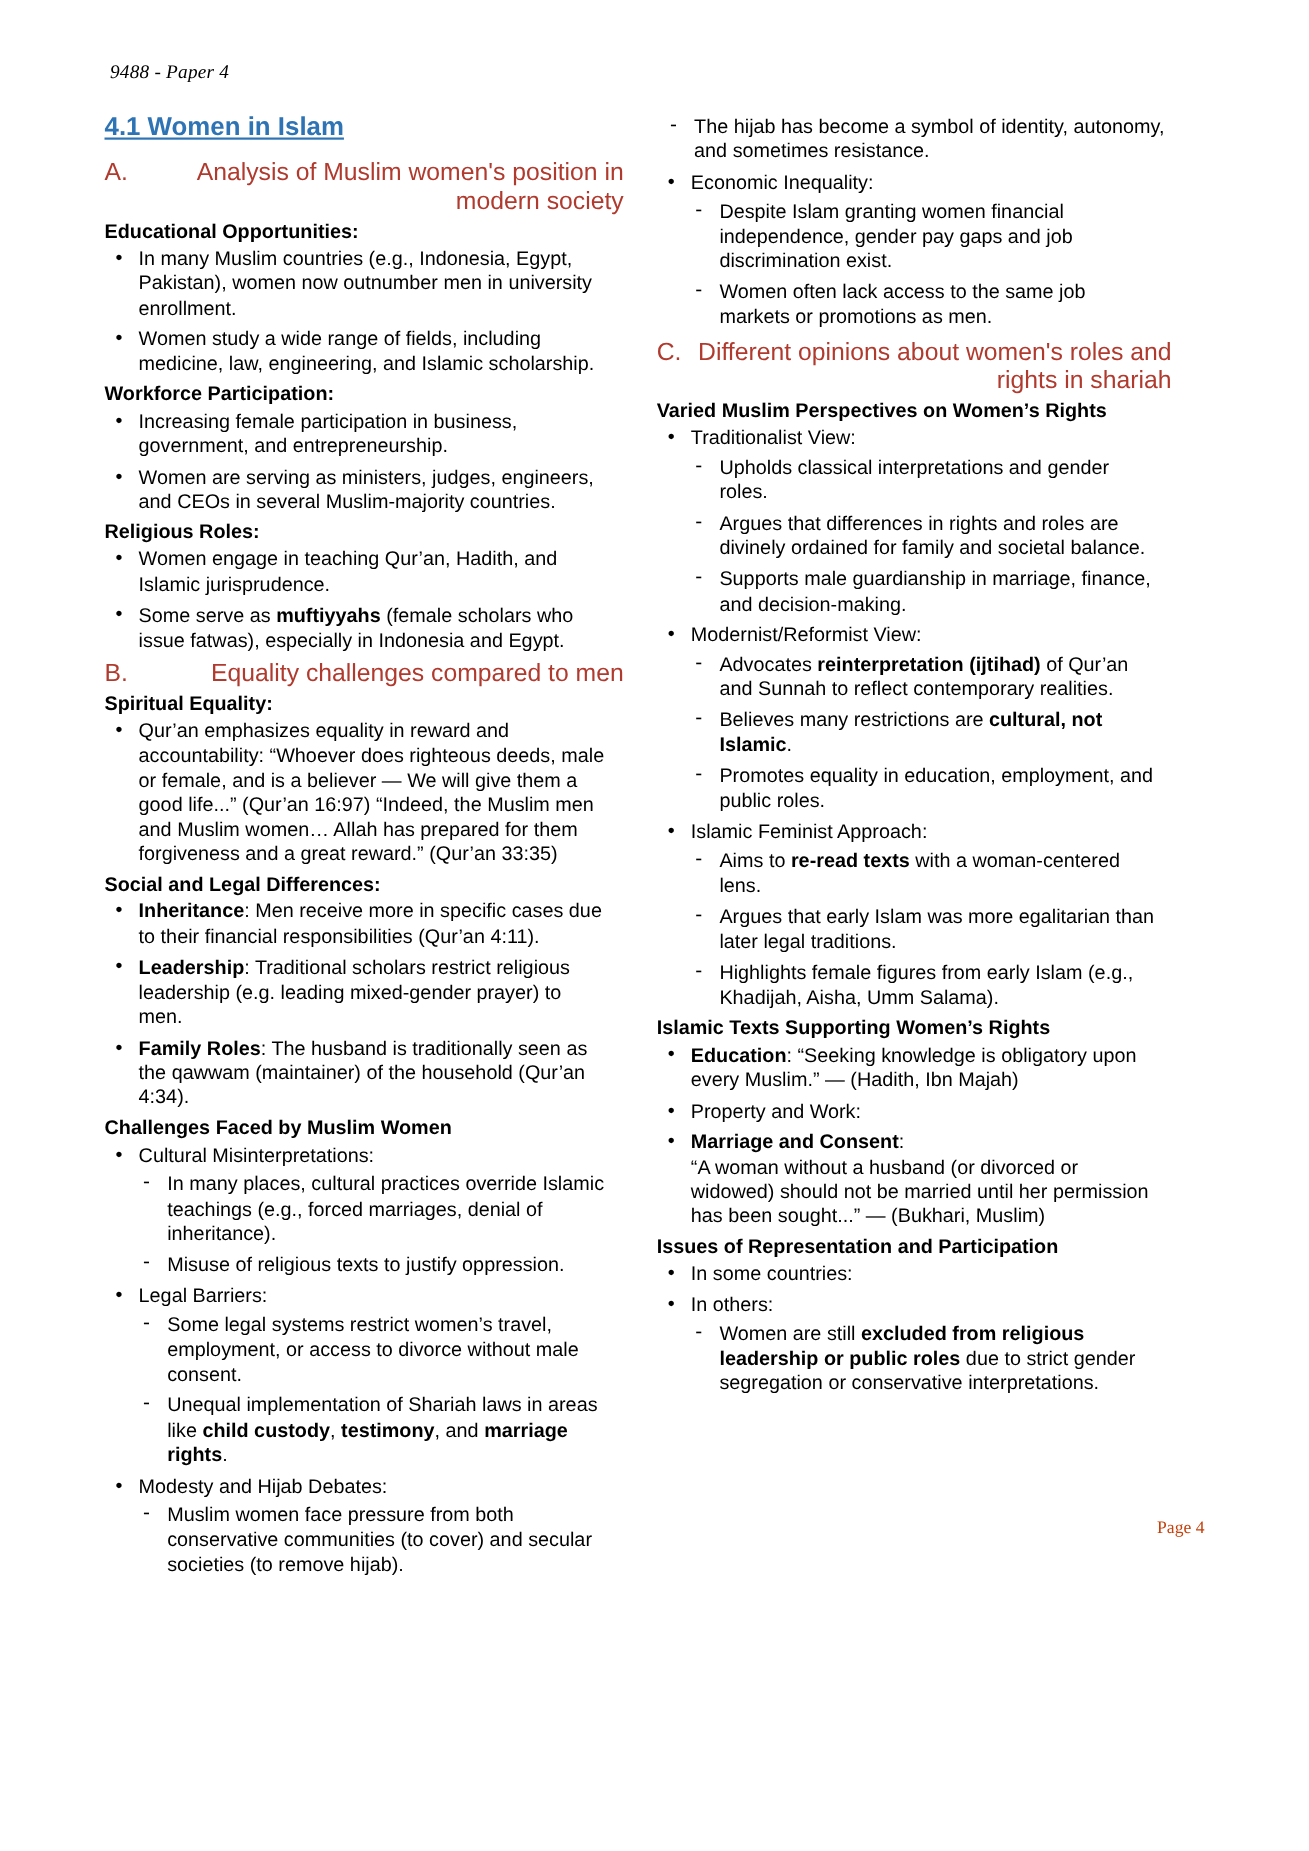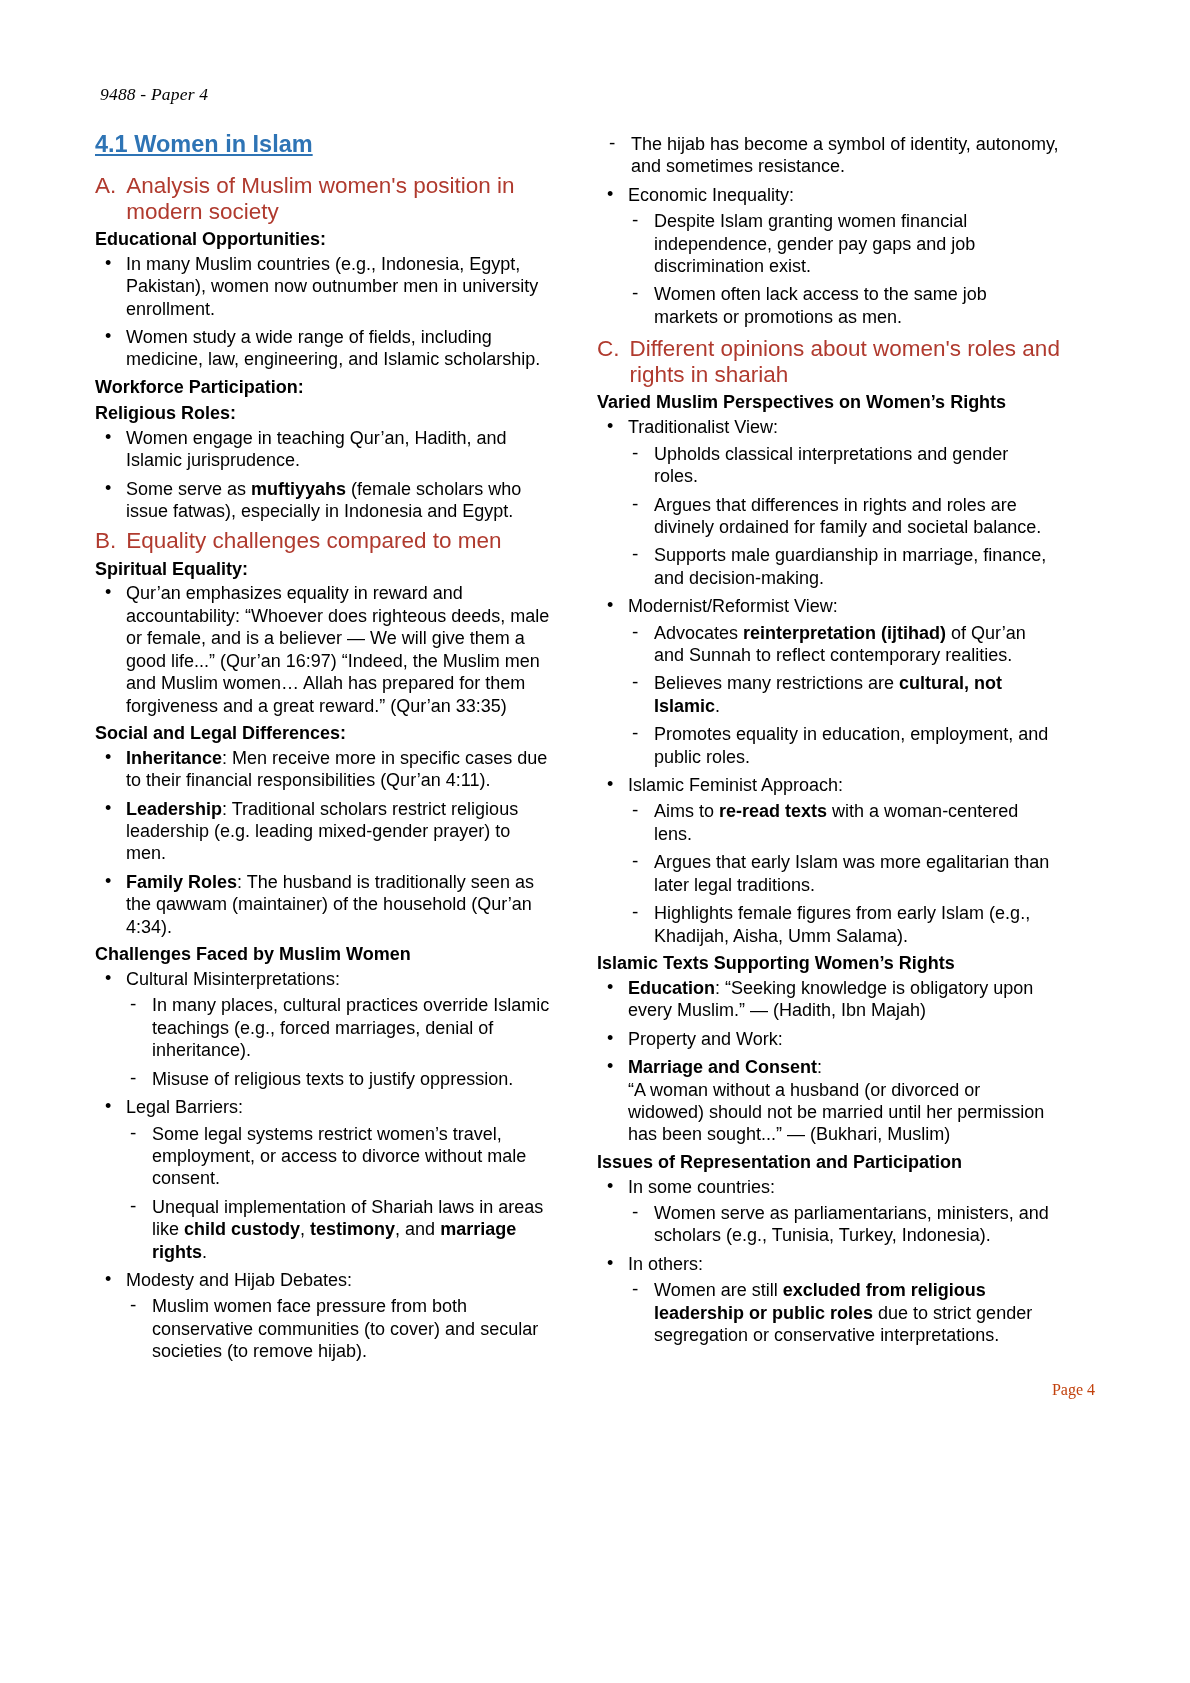--- a/index.html
+++ b/index.html
@@ -12,21 +12,21 @@
     height: 1683px;
     font-family: "Liberation Sans", sans-serif;
     color: #000000;
     position: relative;
     overflow: hidden;
   }
   .page {
     width: 1190px;
     height: 1443px;
     box-sizing: border-box;
-    padding: 84px 95px 30px 95px;
+    padding: 55px 95px 30px 95px;
     position: relative;
   }
   .running-head {
     font-family: "Liberation Serif", serif;
     font-style: italic;
     font-size: 17.5px;
     color: #000;
     letter-spacing: 0.2px;
     margin: 0 0 26px 5px;
   }
@@ -59,21 +59,21 @@
   .lettered {
     color: #b03a2e;
     font-size: 22.5px;
     font-weight: normal;
     line-height: 1.16;
     margin: 1px 0 2px 0;
     display: flex;
     gap: 10px;
   }
   .lettered .lbl { flex: 0 0 auto; }
-  .lettered .txt { flex: 1 1 auto; }
+  .lettered .txt { flex: 1 1 auto; text-align: right; }
 
   .subhead {
     font-size: 18px;
     font-weight: bold;
     line-height: 1.22;
     margin: 4px 0 2px 0;
   }
 
   
   ul.l1 {
@@ -149,20 +149,24 @@
         <span class="txt">Analysis of Muslim women's position in modern society</span>
       </div>
 
       <div class="subhead">Educational Opportunities:</div>
       <ul class="l1">
         <li>In many Muslim countries (e.g., Indonesia, Egypt, Pakistan), women now outnumber men in university enrollment.</li>
         <li>Women study a wide range of fields, including medicine, law, engineering, and Islamic scholarship.</li>
       </ul>
 
       <div class="subhead">Workforce Participation:</div>
+      <ul class="l1">
+        <li>Increasing female participation in business, government, and entrepreneurship.</li>
+        <li>Women are serving as ministers, judges, engineers, and CEOs in several Muslim-majority countries.</li>
+      </ul>
 
       <div class="subhead">Religious Roles:</div>
       <ul class="l1">
         <li>Women engage in teaching Qur’an, Hadith, and Islamic jurisprudence.</li>
         <li><span>Some serve as </span><b>muftiyyahs</b><span> (female scholars who issue fatwas), especially in Indonesia and Egypt.</span></li>
       </ul>
 
       <div class="lettered">
         <span class="lbl">B.</span>
         <span class="txt">Equality challenges compared to men</span>
@@ -261,23 +265,20 @@
         <li class="nb">
           <span>Property and Work:</span>
         </li>
         <li><b>Marriage and Consent</b><span>:</span><br><span>“A woman without a husband (or divorced or widowed) should not be married until her permission has been sought...” — (Bukhari, Muslim)</span></li>
       </ul>
 
       <div class="subhead">Issues of Representation and Participation</div>
       <ul class="l1">
         <li class="nb">
           <span>In some countries:</span>
-          <ul class="l2">
-            <li>Women serve as parliamentarians, ministers, and scholars (e.g., Tunisia, Turkey, Indonesia).</li>
-          </ul>
         </li>
         <li class="nb">
           <span>In others:</span>
           <ul class="l2">
             <li><span>Women are still </span><b>excluded from religious leadership or public roles</b><span> due to strict gender segregation or conservative interpretations.</span></li>
           </ul>
         </li>
       </ul>
 
     </div>

